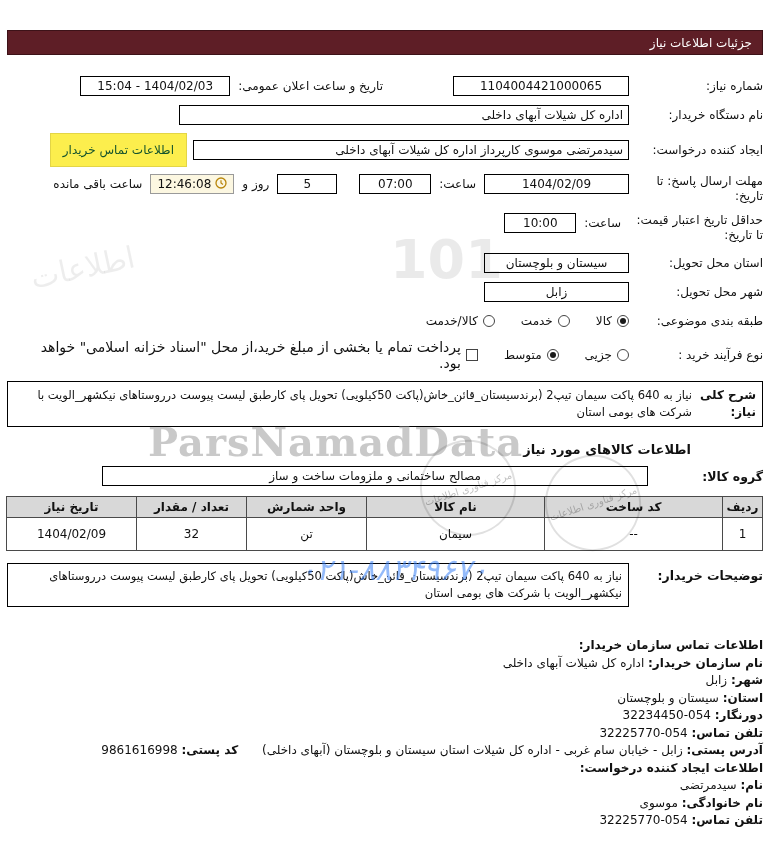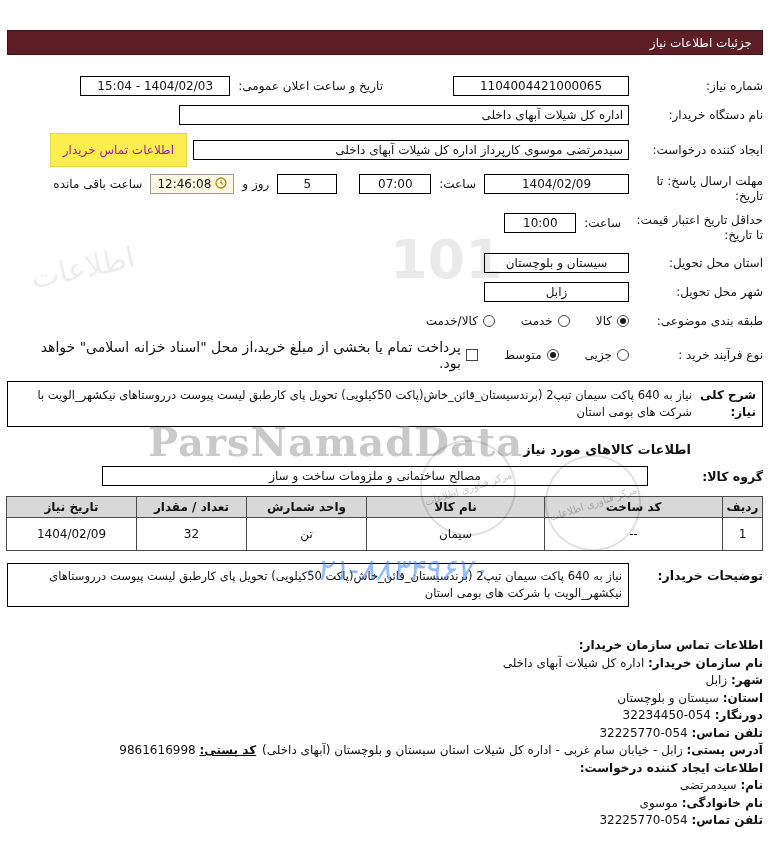--- a/index.html
+++ b/index.html
@@ -36,21 +36,21 @@
   .w150 { width: 150px; flex: none; }
   .w450 { width: 450px; flex: none; }
   .w400 { width: 436px; flex: none; }
   .w145 { width: 145px; flex: none; }
   .w72  { width: 72px;  flex: none; }
   .w60  { width: 60px;  flex: none; }
   .inl { margin: 0 8px; line-height: 20px; white-space: nowrap; }
   .gap70 { margin-right: 70px; }
   .contact-btn {
     margin-right: 6px; background: #fcee4d; border: 1px solid #e3d546;
-    color: #a21caf; height: 20px; display: flex; align-items: center;
+    color: #14532d; height: 20px; display: flex; align-items: center;
     padding: 16px 12px; font-size: 12px; cursor: pointer; white-space: nowrap;
   }
   .cd {
     background: #fcf7e1; border: 1px solid #9a9a9a; height: 20px;
     display: flex; align-items: center; gap: 4px; padding: 0 6px;
     font-size: 12px; flex: none;
   }
 
   
   .opt { display: flex; align-items: center; margin-left: 26px; }
@@ -92,21 +92,21 @@
   .notes-row .nlbl { width: 134px; flex: none; font-weight: bold; font-size: 12.5px; padding-top: 5px; }
   .notes-box {
     flex: 1; border: 1px solid #000; padding: 4px 6px;
     font-size: 11.5px; line-height: 17px; min-height: 44px;
   }
 
   
   .contact { margin-top: 30px; font-size: 12px; line-height: 17.5px; }
   .contact .line b { font-weight: bold; }
   .contact .line { white-space: normal; }
-  .contact .pc { margin-right: 2px; text-decoration: underline; }
+  .contact .pc { margin-right: 20px; }
 
   
   .wm { position: absolute; pointer-events: none; z-index: 3; }
   .wm-brand {
     left: 148px; top: 418px; direction: ltr; font-weight: bold;
     font-size: 40px; color: #8f8f8f; opacity: .48; letter-spacing: 1px;
     font-family: "DejaVu Serif", serif;
   }
   .wm-phone {
     left: 300px; top: 552px; direction: ltr; font-size: 30px;

